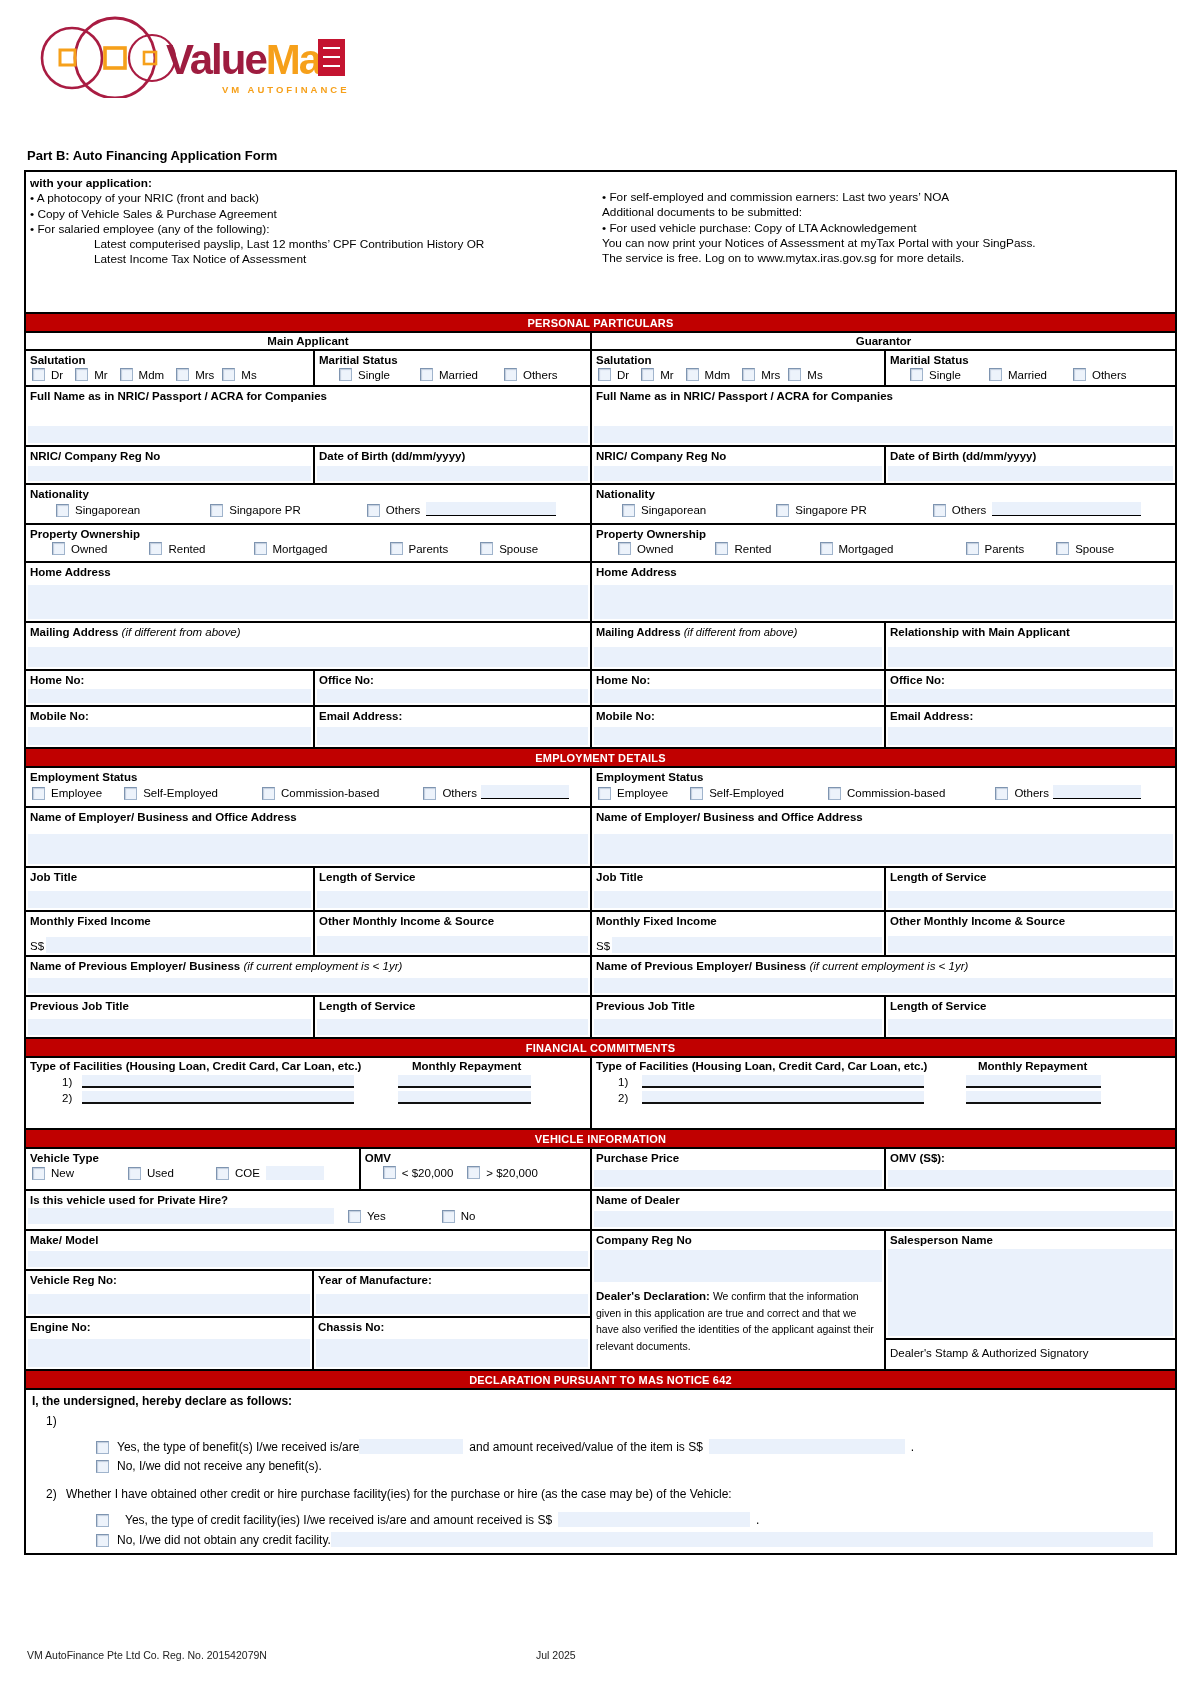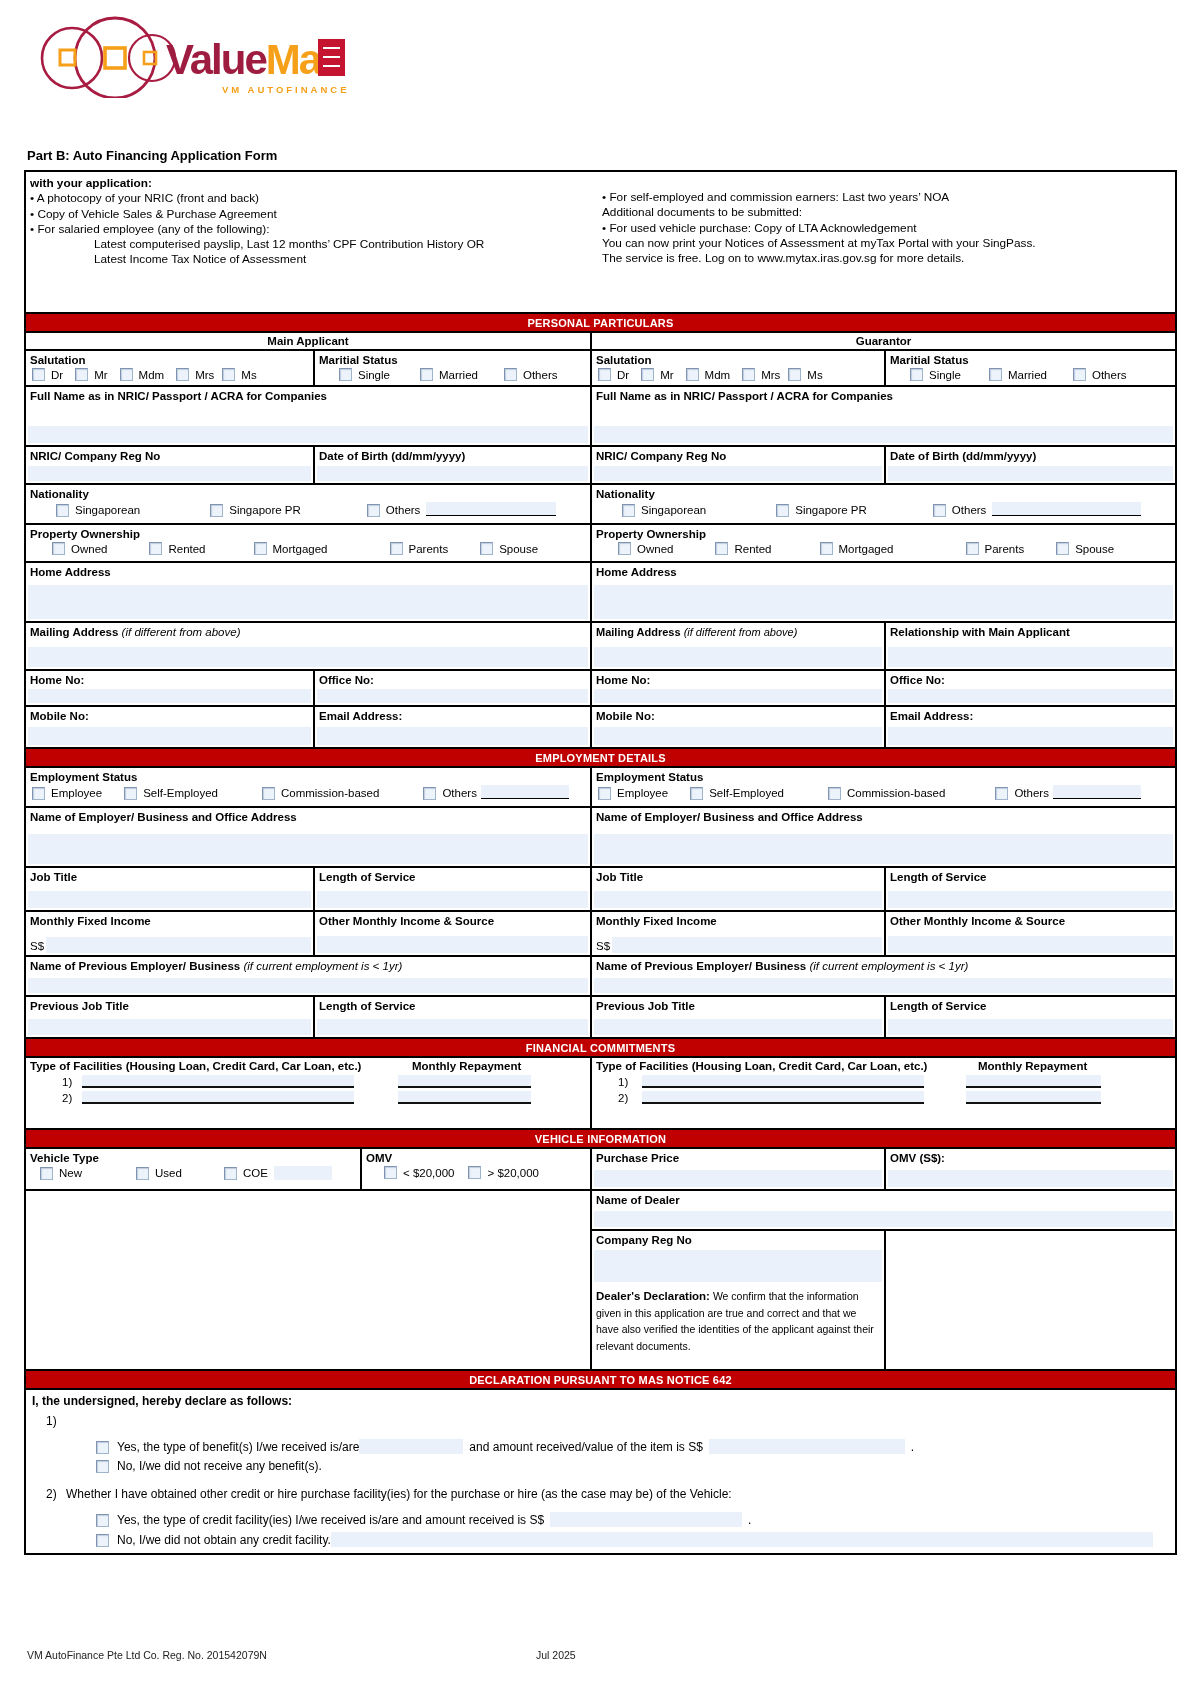--- a/index.html
+++ b/index.html
@@ -569,26 +569,26 @@
           <span class="fline" style="width:282px;margin-left:14px"></span>
           <span class="fline" style="width:135px;margin-left:42px"></span>
         </div>
       </div>
     </div>
 
     <div class="ban">VEHICLE INFORMATION</div>
 
     <div class="r" style="height:222px">
 
-      <div class="c" style="width:566px;flex-direction:row">
+      <div class="c" style="width:566px;flex-direction:column">
         <div style="display:flex;border-bottom:2px solid #000;height:42px">
           <div class="c" style="width:336px">
             <div class="lbl">Vehicle Type</div>
             <div class="opts">
-              <span class="opt" style="margin-left:8px">
+              <span class="opt" style="">
                   <span class="cb"></span>
                   <span class="ol">New</span>
                 </span>
               <span class="opt" style="margin-left:54px">
                   <span class="cb"></span>
                   <span class="ol">Used</span>
                 </span>
               <span class="opt" style="margin-left:42px">
                   <span class="cb"></span>
                   <span class="ol">COE</span>
@@ -675,20 +675,25 @@
         </div>
         <div style="display:flex;flex:1">
           <div class="c" style="width:294px">
             <div class="lbl">Company Reg No</div>
             <div class="band" style="height:32px;margin-top:3px"></div>
             <div class="lbl sm wrap" style="padding-top:4px">
               <b>Dealer's Declaration:</b>
               <span>We confirm that the information given in this application are true and correct and that we have also verified the identities of the applicant against their relevant documents.</span>
             </div>
           </div>
+          <div class="c last" style="width:289px">
+            <div class="lbl">Salesperson Name</div>
+            <div class="band grow" style="margin-top:2px"></div>
+            <div style="border-top:2px solid #000;height:31px;font-size:11.5px;padding:7px 4px 0 4px">Dealer's Stamp &amp; Authorized Signatory</div>
+          </div>
         </div>
       </div>
     </div>
 
     <div class="ban">DECLARATION PURSUANT TO MAS NOTICE 642</div>
 
     <div class="decl" style="height:163px">
       <div style="font-weight:bold;margin-top:2px">I, the undersigned, hereby declare as follows:</div>
       <div style="display:flex;margin-top:6px">
         <span style="width:34px;padding-left:14px">1)</span>
@@ -704,21 +709,21 @@
       <div class="drow" style="margin-top:5px;margin-left:64px">
         <span class="cb"></span>
         <span style="margin-left:8px">No, I/we did not receive any benefit(s).</span>
       </div>
       <div style="display:flex;margin-top:14px">
         <span style="width:34px;padding-left:14px">2)</span>
         <span>Whether I have obtained other credit or hire purchase facility(ies) for the purchase or hire (as the case may be) of the Vehicle:</span>
       </div>
       <div class="drow" style="margin-top:11px;margin-left:64px">
         <span class="cb"></span>
-        <span style="margin-left:8px">Yes, the type of credit facility(ies) I/we received is/are and amount received is S$</span>
+        <span style="margin-left:16px">Yes, the type of credit facility(ies) I/we received is/are and amount received is S$</span>
         <span class="dshade" style="width:192px;margin-left:6px"></span>
         <span style="margin-left:6px">.</span>
       </div>
       <div class="drow" style="margin-top:5px;margin-left:64px">
         <span class="cb"></span>
         <span style="margin-left:8px">No, I/we did not obtain any credit facility.</span>
         <span class="dshade grow" style="margin-right:16px"></span>
       </div>
     </div>
 

